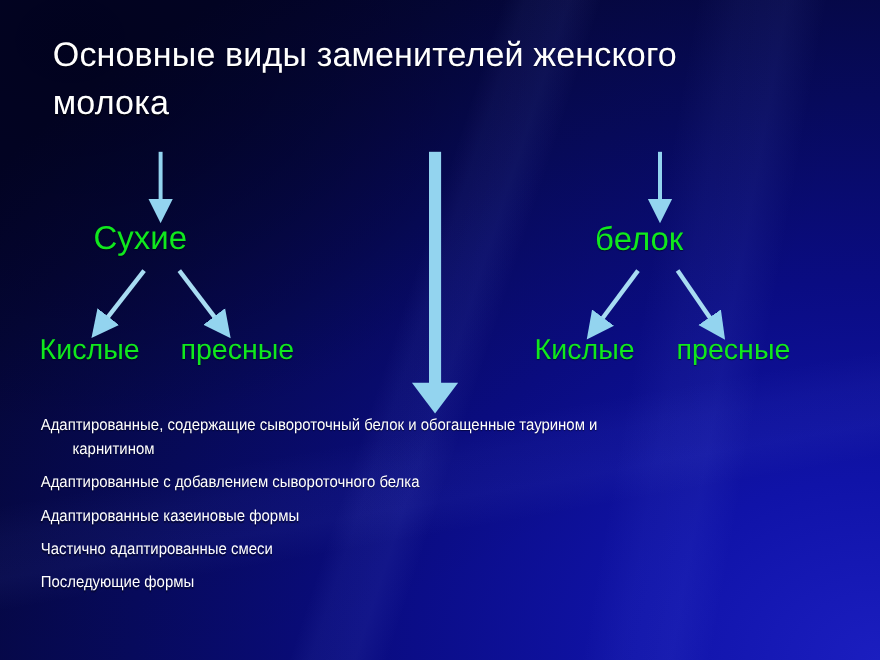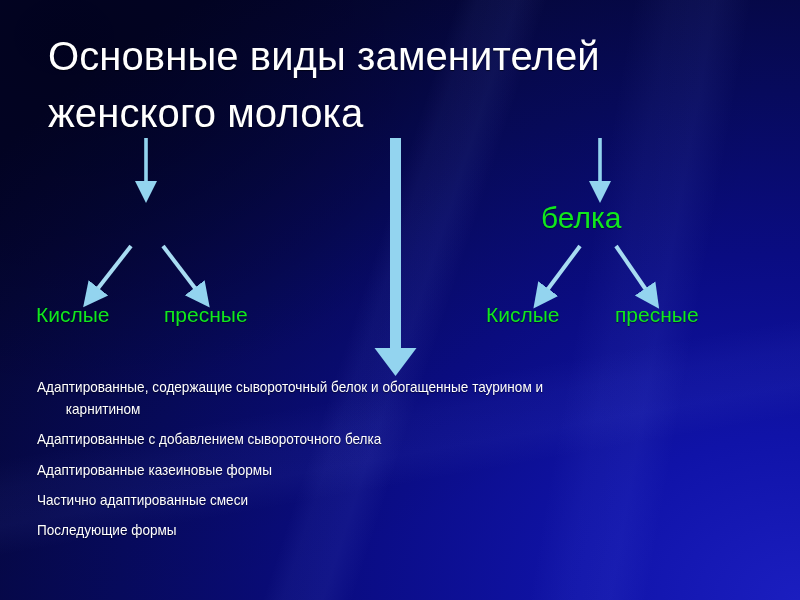--- a/index.html
+++ b/index.html
@@ -58,41 +58,41 @@
   }
   #content { position: absolute; inset: 0; }
 
   
   .title {
     position: absolute;
     left: 48px;
     top: 28px;
     width: 660px;
     color: #ffffff;
-    font-size: 40px;
+    font-size: 31px;
     line-height: 1.42;
     letter-spacing: 0.1px;
     text-shadow: 0 1px 1px rgba(0,0,0,0.55);
   }
 
   
   .node {
     position: absolute;
     color: #10e81e;
     font-size: 30px;
     line-height: 1;
     white-space: nowrap;
     text-shadow: 0 1px 1px rgba(0,0,0,0.5);
   }
   .node.dry     { left: 85px;  top: 202px; }
   .node.liquid  { left: 541px; top: 203px; }
   .leaf {
     position: absolute;
     color: #10e81e;
-    font-size: 21px;
+    font-size: 26px;
     line-height: 1;
     white-space: nowrap;
     text-shadow: 0 1px 1px rgba(0,0,0,0.5);
     text-align: center;
   }
   .leaf.dry-sour   { left: 36px;  top: 304px; }
   .leaf.dry-sweet  { left: 164px; top: 304px; }
   .leaf.liq-sour   { left: 486px; top: 304px; }
   .leaf.liq-sweet  { left: 615px; top: 304px; }
 
@@ -162,21 +162,22 @@
 
       <g>
         <line x1="580" y1="246" x2="542" y2="297" stroke="#a8dcf2" stroke-width="4" marker-end="url(#thinHead)"></line>
       </g>
 
       <g>
         <line x1="616" y1="246" x2="651" y2="297" stroke="#a8dcf2" stroke-width="4" marker-end="url(#thinHead)"></line>
       </g>
     </svg>
 
-    <div class="node liquid">белка</div>
+    <div class="node dry">Сухие</div>
+    <div class="node liquid">белок</div>
 
     <div class="leaf dry-sour">Кислые</div>
     <div class="leaf dry-sweet">пресные</div>
     <div class="leaf liq-sour">Кислые</div>
     <div class="leaf liq-sweet">пресные</div>
 
     <div class="bullets">
       <div class="bullet wrap">
         <span>Адаптированные, содержащие сывороточный белок и обогащенные таурином и</span>
         <span class="cont">карнитином</span>

